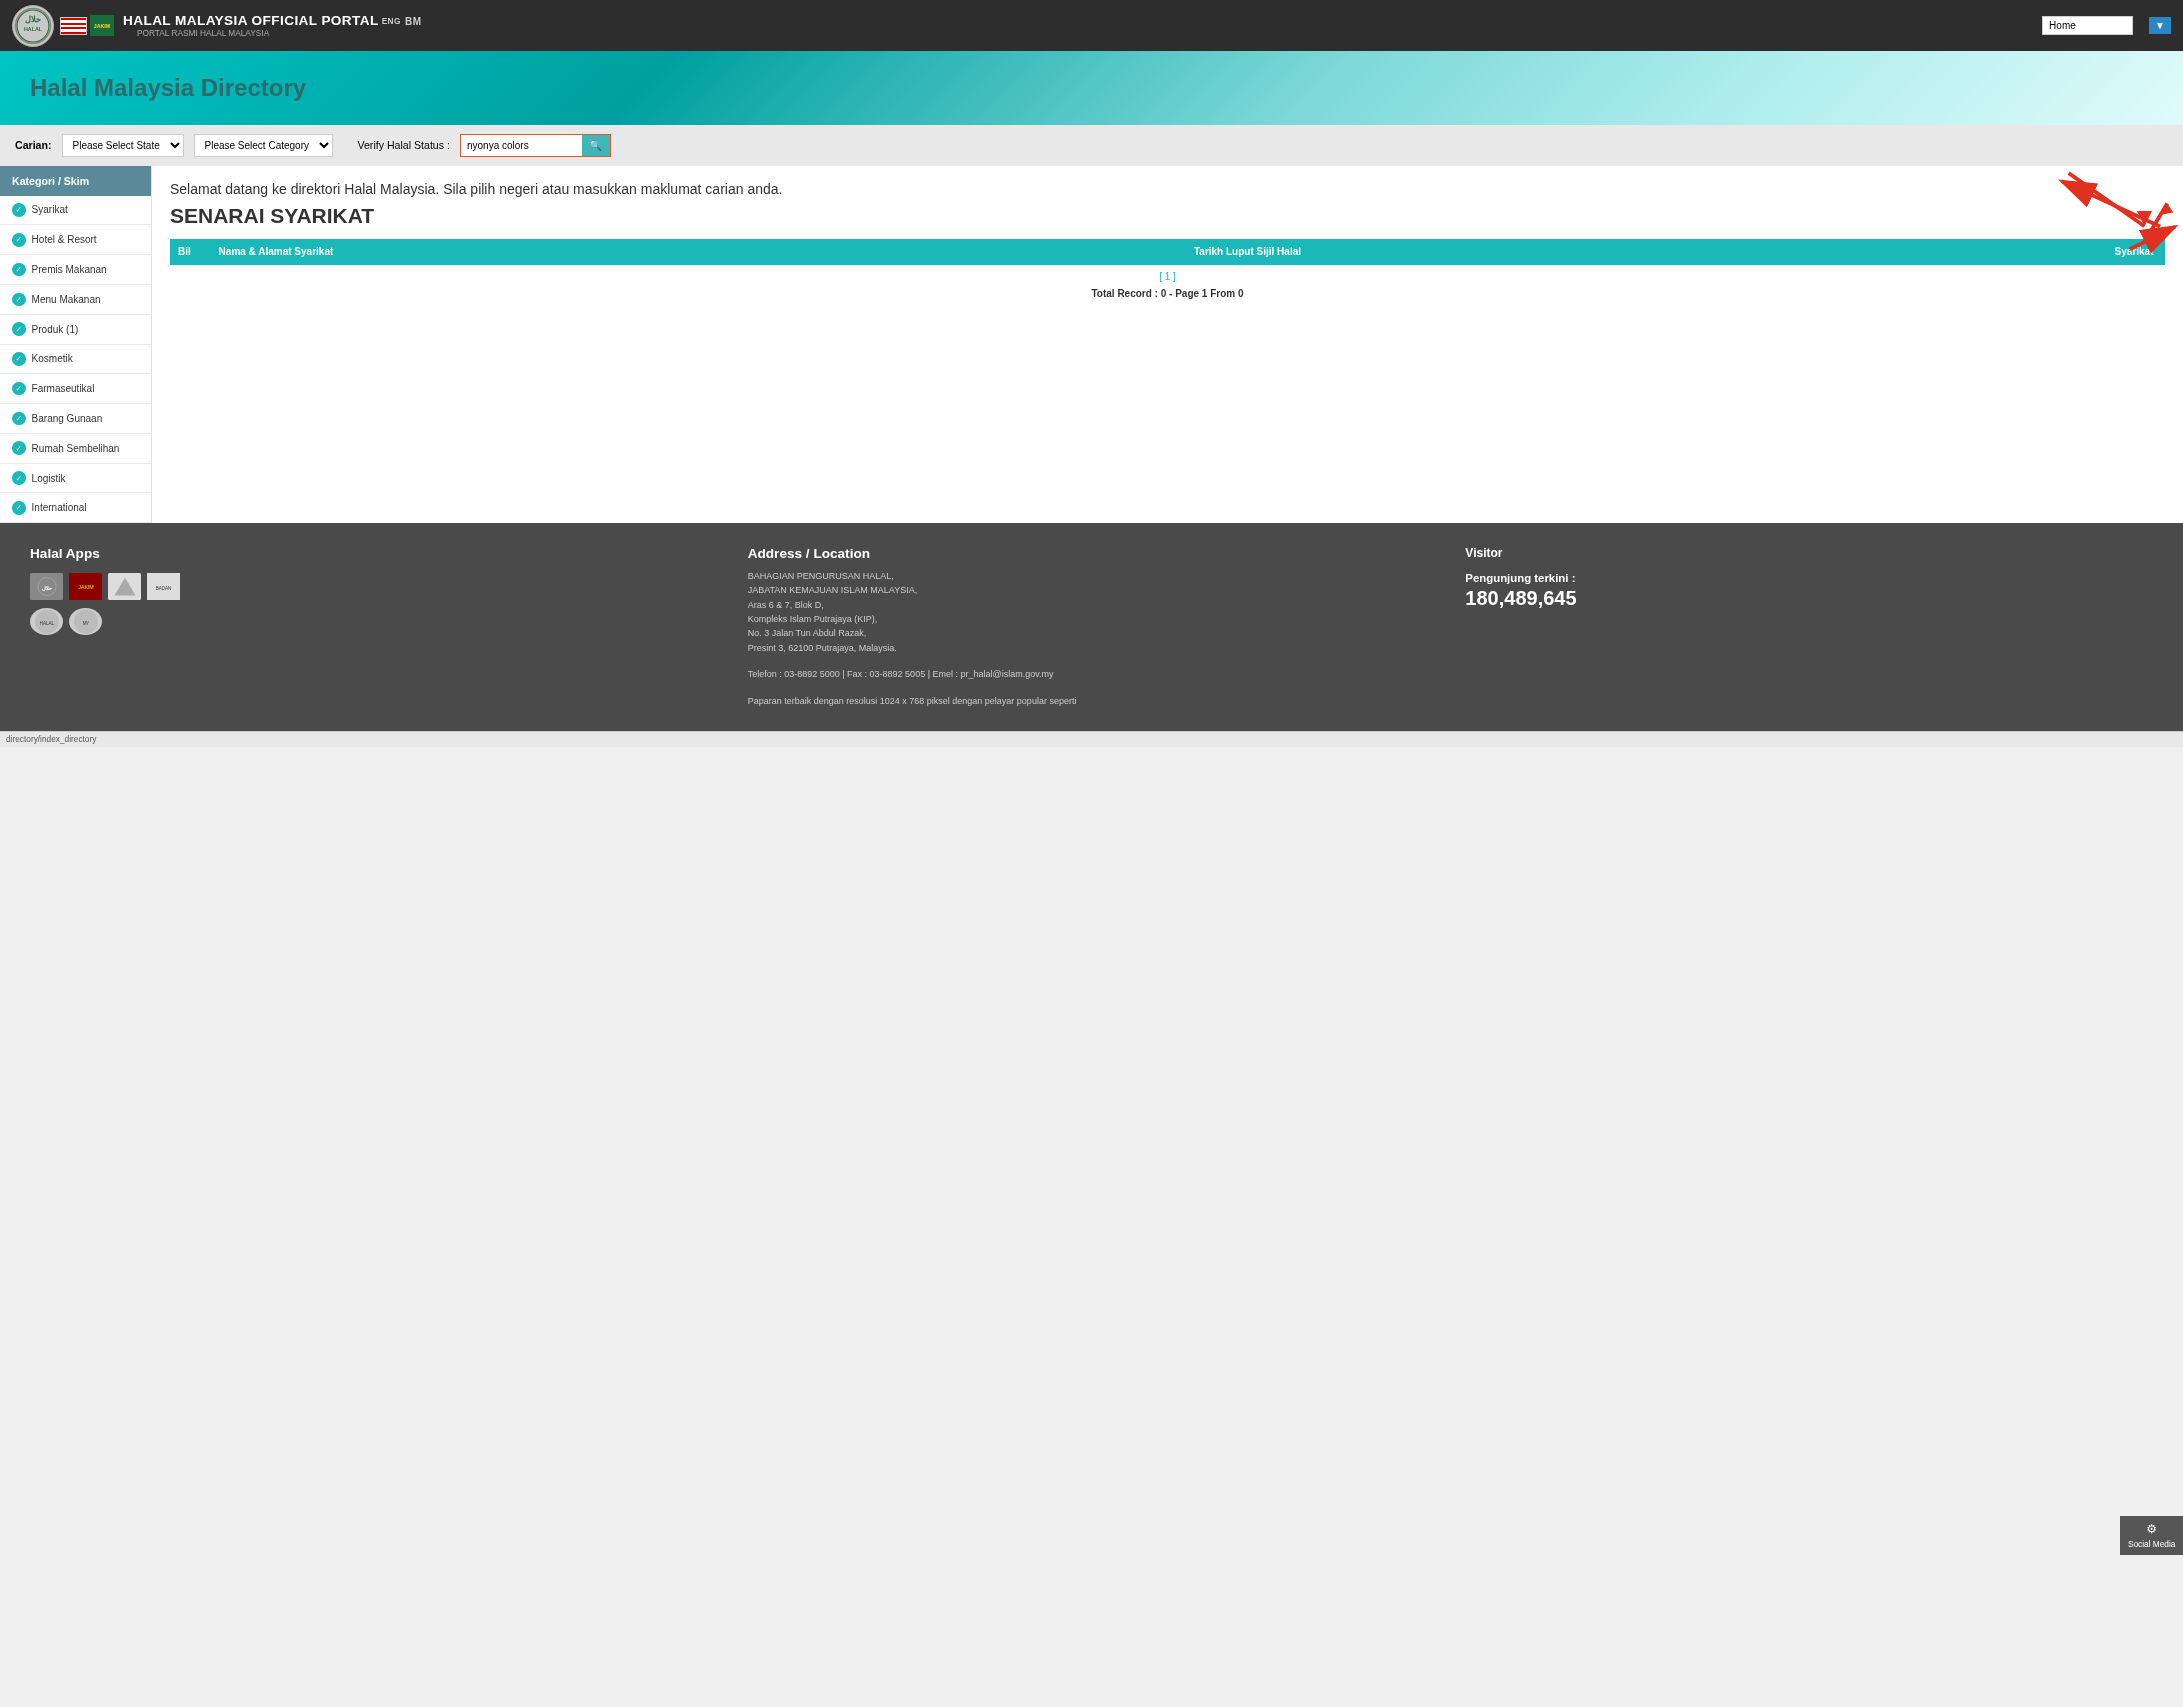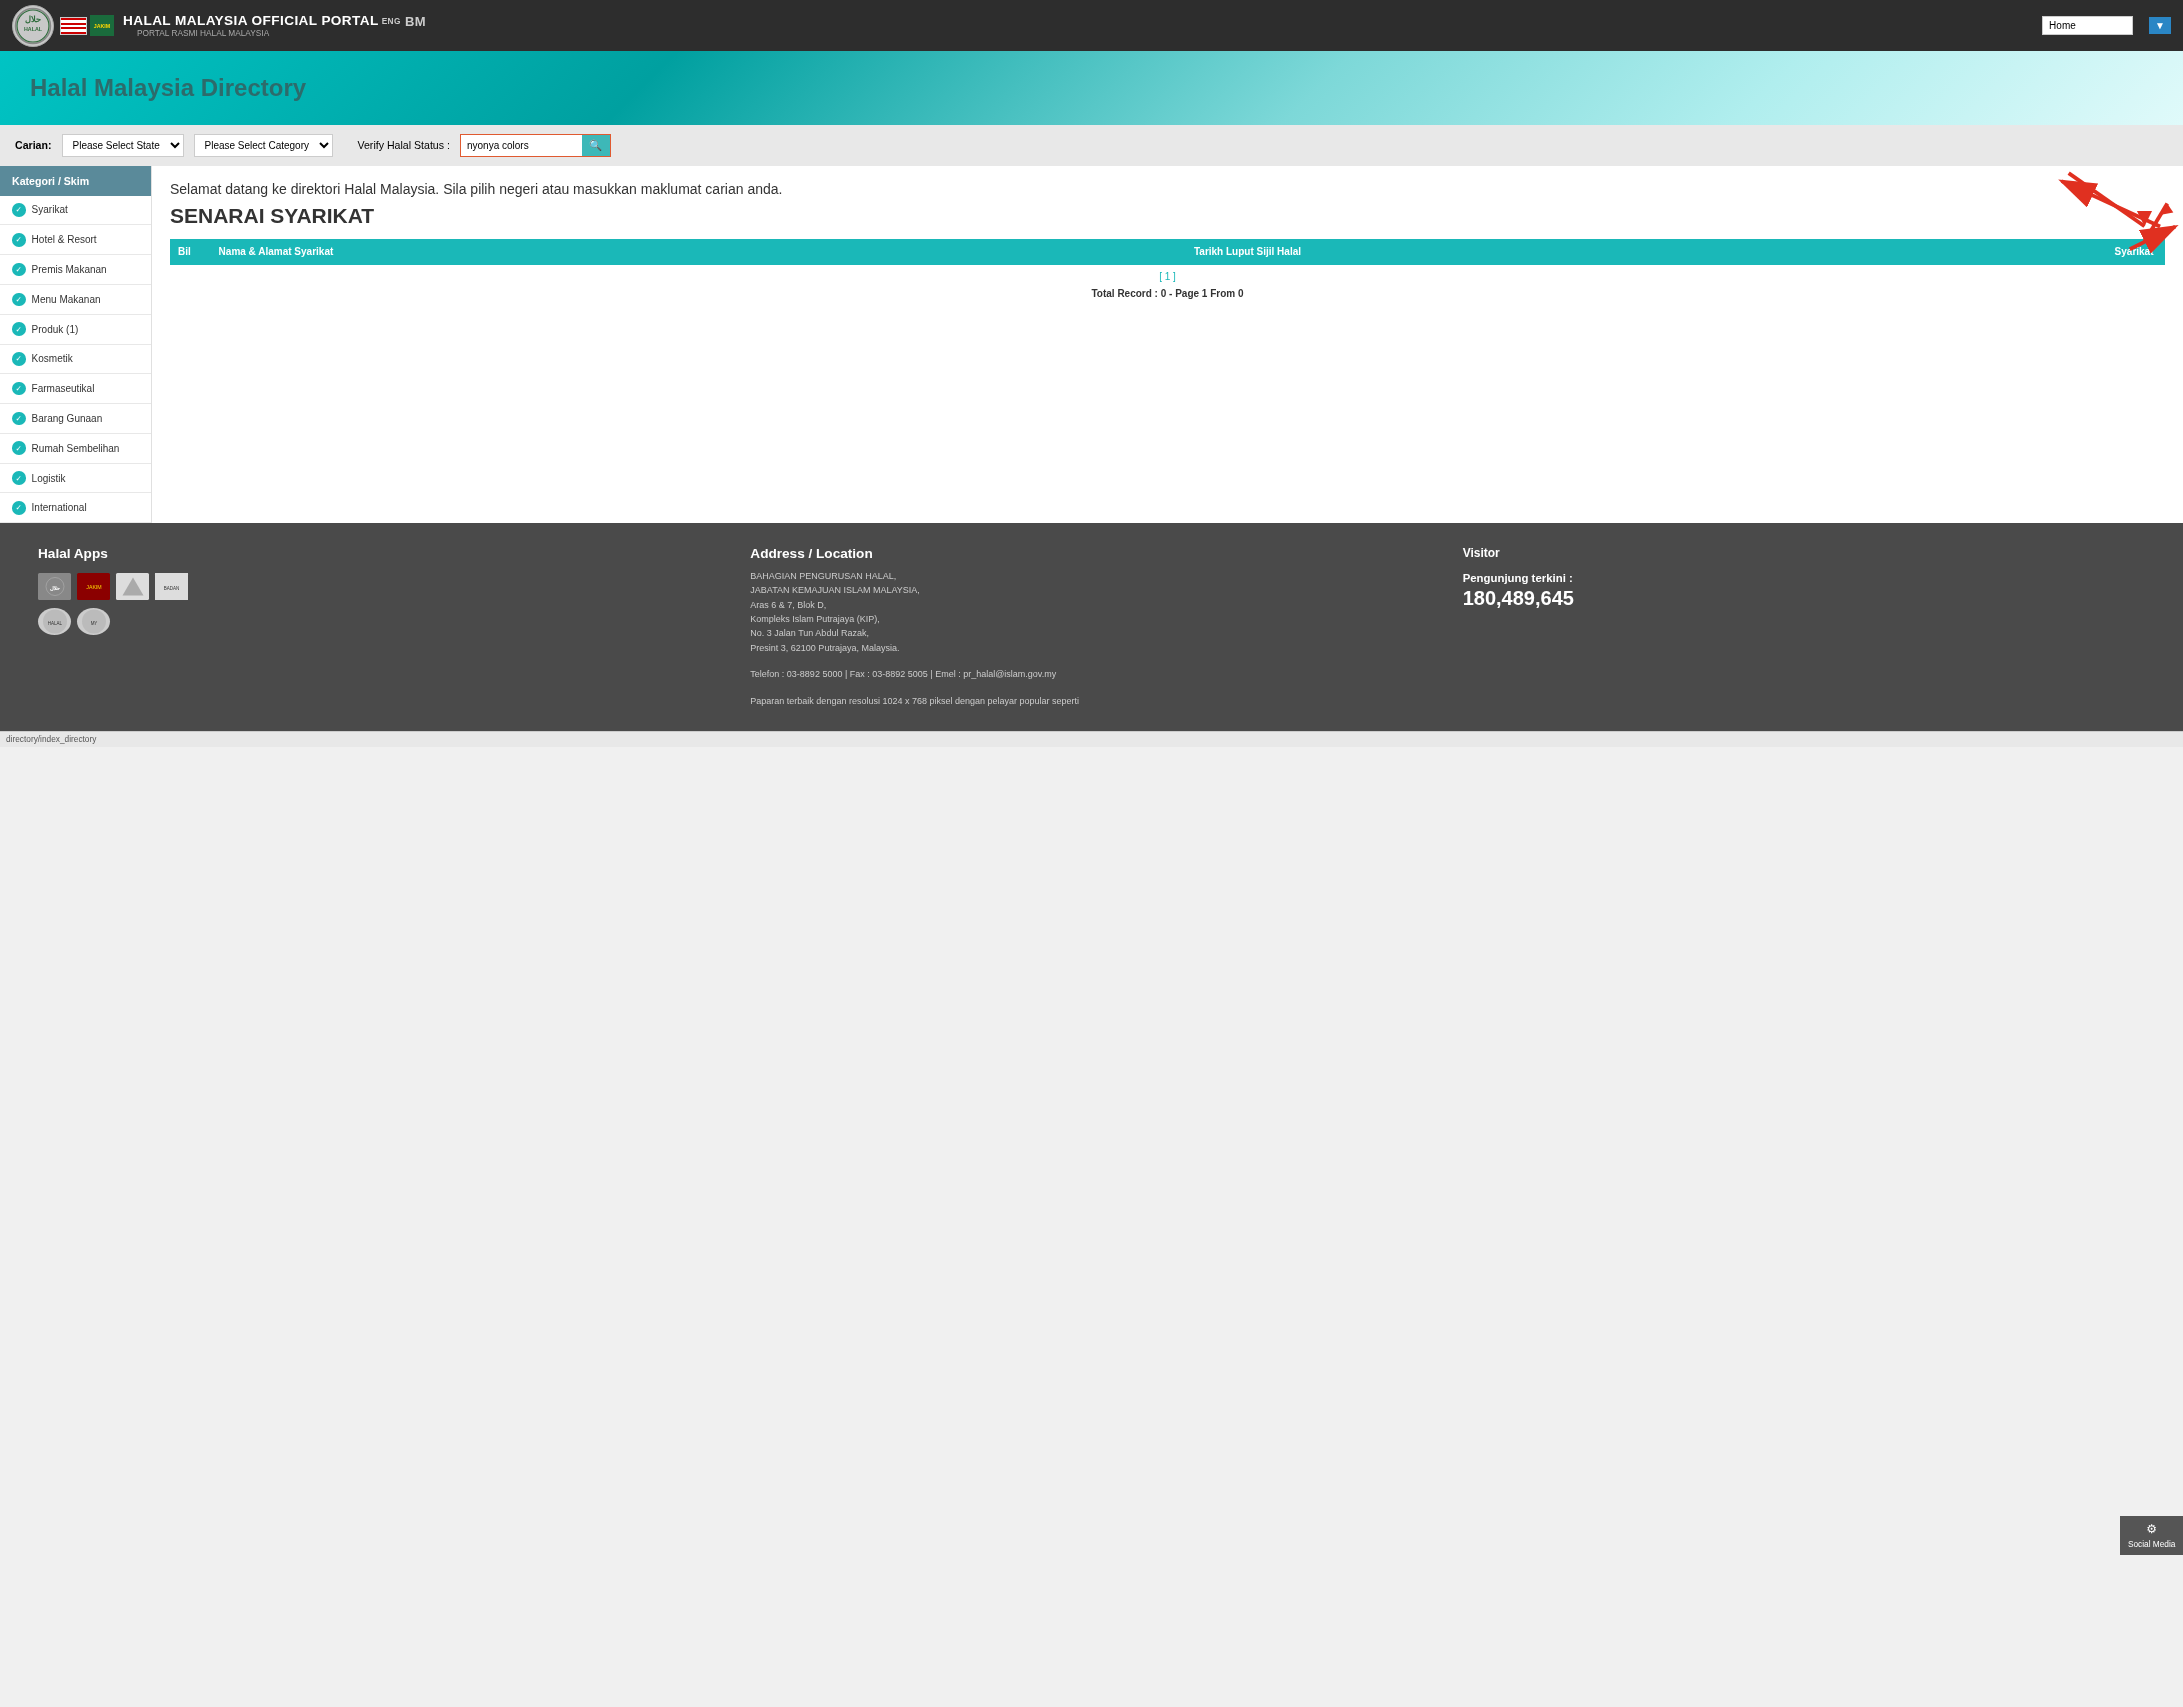--- a/index.html
+++ b/index.html
@@ -216,21 +216,21 @@
       font-size: 10px;
       font-weight: bold;
       color: #333;
       padding-bottom: 7.6px;
     }
 
     
     .footer {
       background: #4a4a4a;
       color: #ccc;
-      padding: 23px 38px;
+      padding: 23px 30px;
       display: flex;
       gap: 30px;
     }
     .footer-col { flex: 1; }
     .footer-col h3 {
       color: white;
       font-size: 13.6px;
       margin-bottom: 12px;
     }
     .footer-logos {
@@ -316,21 +316,21 @@
     </div>
     <div class="jakim-flags">
       <div class="flag-my"></div>
       <div class="jakim-logo">
         <span style="color:gold;font-size:5.3px;text-align:center;">JAKIM</span>
       </div>
     </div>
   </div>
   <div class="portal-title">
     <h1>
-      <span>HALAL MALAYSIA OFFICIAL PORTAL</span><span style="font-size:8.3px;color:#ccc;vertical-align:middle;margin-left:3px;">ENG</span> <span style="font-size:13px;color:#ccc;vertical-align:middle;">BM</span>
+      <span>HALAL MALAYSIA OFFICIAL PORTAL</span><span style="font-size:8.3px;color:#ccc;vertical-align:middle;margin-left:3px;">ENG</span> <span style="font-size:10px;color:#ccc;vertical-align:middle;">BM</span>
     </h1>
     <div class="subtitle">PORTAL RASMI HALAL MALAYSIA</div>
   </div>
   <div class="nav-select-wrap">
     <select class="nav-select">
       <option>Home</option>
       <option>About</option>
       <option>Services</option>
       <option>Contact</option>
     </select>

